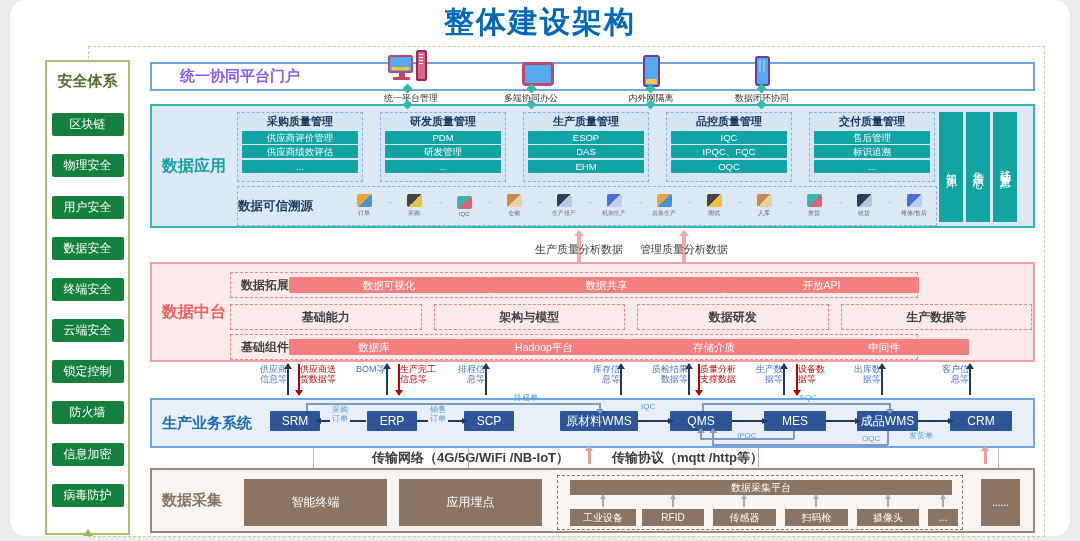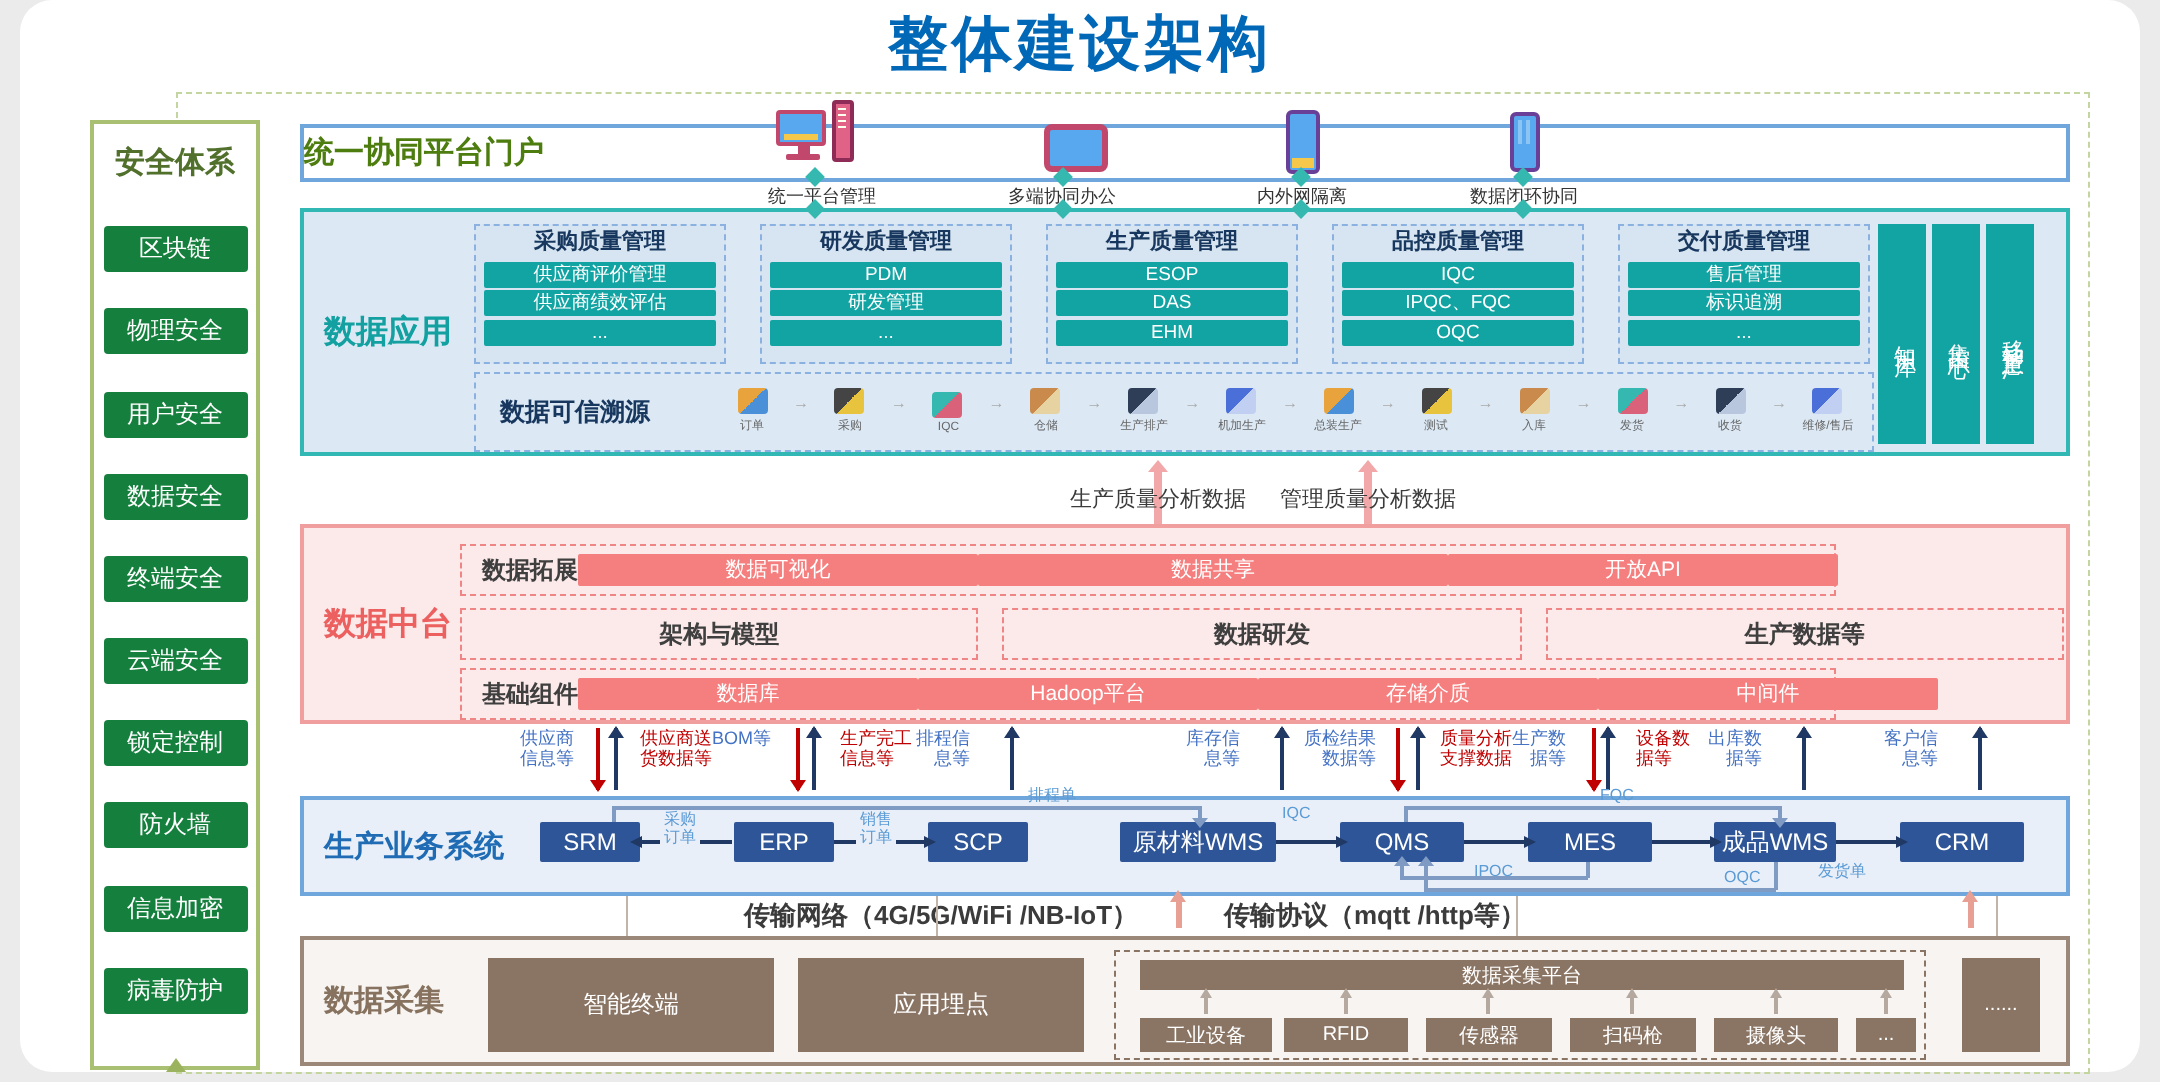--- a/index.html
+++ b/index.html
@@ -9,21 +9,21 @@
 .main-title{position:absolute;left:0;right:0;top:2px;text-align:center;font-size:30px;font-weight:bold;color:#0068b7;letter-spacing:2px}
 .frame{position:absolute;left:88px;top:46px;width:957px;height:491px;border:1px dashed #c4d6a0}
 .sb-bottom-arrow{position:absolute;left:83px;top:529px;width:0;height:0;border:5px solid transparent;border-top:0;border-bottom:7px solid #9bb35f;z-index:3}
 
 .sidebar{position:absolute;left:45px;top:60px;width:85px;height:475px;background:#fff;border:2px solid #a9bf72;display:flex;flex-direction:column;align-items:center;z-index:2}
 .sb-title{margin-top:10px;font-size:15px;font-weight:bold;color:#50702c}
 .sb-items{flex:1;width:100%;display:flex;flex-direction:column;justify-content:space-evenly;align-items:center;padding:4px 0 8px}
 .sb-item{width:72px;height:23px;line-height:23px;text-align:center;background:#15803d;color:#fff;font-size:12px;border-radius:2px}
 
 .portal{position:absolute;left:150px;top:62px;width:885px;height:29px;border:2px solid #6fa7dc;background:#fff;display:flex;align-items:center;z-index:1}
-.portal-title{margin-left:0;font-size:15px;font-weight:bold;color:#4d7c0f}
+.portal-title{margin-left:28px;font-size:15px;font-weight:bold;color:#8b5cf6}
 .dev{position:absolute;z-index:3}
 .dev-label{position:absolute;width:90px;text-align:center;font-size:9px;color:#333;z-index:3}
 .diamond{position:absolute;width:7px;height:7px;background:#35b8b0;transform:rotate(45deg);z-index:4}
 .icon-desktop{position:relative;width:40px;height:38px}
 .icon-desktop .mon{position:absolute;left:0;top:5px;width:25px;height:18px;background:#58a8ef;border:2px solid #c2476d;border-radius:2px}
 .icon-desktop .mon::after{content:'';position:absolute;left:2px;bottom:1px;right:2px;height:3px;background:#f5c84c}
 .icon-desktop .stand{position:absolute;left:11px;top:23px;width:6px;height:4px;background:#c2476d}
 .icon-desktop .base{position:absolute;left:5px;top:27px;width:17px;height:3px;background:#c2476d;border-radius:1px}
 .icon-desktop .tower{position:absolute;left:28px;top:0;width:11px;height:31px;background:#e06287;border:2px solid #8e2b56;border-radius:2px}
 .icon-desktop .tower::before{content:'';position:absolute;left:1px;top:2px;width:4px;height:10px;background:repeating-linear-gradient(#ffe 0 1px,transparent 1px 3px)}
@@ -34,21 +34,21 @@
 .icon-phone::before{content:'';position:absolute;left:2px;top:2px;width:8px;height:12px;background:repeating-linear-gradient(90deg,#8cc4f4 0 2px,#58a8ef 2px 4px)}
 
 .app-layer{position:absolute;left:150px;top:104px;width:885px;height:124px;background:#dce9f5;border:2px solid #31b8b4}
 .layer-label{position:absolute;left:10px;top:0;bottom:0;display:flex;align-items:center;font-weight:bold}
 .app-layer .layer-label{color:#12a0a0;font-size:16px}
 .module{position:absolute;top:6px;width:126px;height:70px;border:1px dashed #8ab1e0;background:#d7e5f2;padding:1px 4px}
 .m-title{text-align:center;font-size:11px;font-weight:bold;color:#17375e;height:15px;line-height:15px;white-space:nowrap}
 .m-item{width:100%;height:13px;line-height:13px;margin-top:1.5px;background:#12a3a3;color:#fff;text-align:center;font-size:9.5px;border-radius:1px}
 .pillar{position:absolute;top:6px;width:24px;height:110px;background:#12a3a3;color:#fff;writing-mode:vertical-rl;display:flex;align-items:center;justify-content:center;font-size:11px;letter-spacing:2px}
 .trace{position:absolute;left:85px;top:80px;width:700px;height:40px;border:1px dashed #8ab1e0;display:flex;align-items:center}
-.trace-label{margin-left:12px;font-size:12.5px;font-weight:bold;color:#17375e;width:110px}
+.trace-label{font-size:12.5px;font-weight:bold;color:#17375e;width:110px}
 .trace-steps{flex:1;display:flex;align-items:center;justify-content:space-between;padding-right:6px}
 .t-step{display:flex;flex-direction:column;align-items:center;width:32px}
 .t-icon{width:15px;height:13px;border-radius:2px}
 .t-label{display:inline-block;font-size:7px;color:#666;margin-top:1px;white-space:nowrap;transform:scale(.85)}
 .t-sep{font-size:8px;color:#aaa;margin-bottom:10px}
 .p0{background:linear-gradient(135deg,#e8a33d 50%,#4a90d9 50%)}.p1{background:linear-gradient(135deg,#444 50%,#e8c33d 50%)}
 .p2{background:linear-gradient(135deg,#35b8b0 50%,#d9627a 50%)}.p3{background:linear-gradient(135deg,#c98a4b 50%,#e7d3a1 50%)}
 .p4{background:linear-gradient(135deg,#2f3e57 50%,#b8c7dd 50%)}.p5{background:linear-gradient(135deg,#4a6fd9 50%,#c0cff2 50%)}
 
 .pa{position:absolute;top:236px;width:96px;height:26px;display:flex;align-items:center;justify-content:center}
@@ -62,21 +62,21 @@
 .mid-layer .layer-label{color:#ec6060;font-size:16px}
 .mp-row{position:absolute;left:78px;width:688px;border:1.5px dashed #ef8585;display:flex;align-items:center}
 .row1{top:8px;height:26px}.row3{top:70px;height:26px}
 .mp-row .r-label{font-size:12px;font-weight:bold;color:#3f3f3f;margin-left:10px;white-space:nowrap}
 .mp-btns{flex:1;display:flex;align-items:center;justify-content:space-around}
 .mp-btn{height:16px;line-height:16px;background:#f57e7e;color:#fff;font-size:10.5px;text-align:center;border-radius:1px}
 .b-w1{width:200px}.b-w2{width:235px}.b-w3{width:195px}.b-w4{width:170px}
 .row2{position:absolute;left:78px;top:40px;width:802px;height:26px;display:flex;gap:12px}
 .mp-cap{flex:1;border:1.5px dashed #ef8585;display:flex;align-items:center;justify-content:center;font-size:12px;font-weight:bold;color:#3f3f3f}
 
-.flow{position:absolute;top:364px;display:flex;align-items:flex-start;gap:20px}
+.flow{position:absolute;top:364px;display:flex;align-items:flex-start;gap:0}
 .ft{font-size:9px;line-height:10px}
 .ft.blue{color:#4472c4;text-align:right}.ft.red{color:#c00000;text-align:left}
 .w3{width:29px}.w4{width:38px}
 .flow-arrow{width:2px;height:31px;position:relative}
 .flow-arrow.up{background:#1f3864}
 .flow-arrow.up::before{content:'';position:absolute;top:-1px;left:-3px;border:4px solid transparent;border-top:0;border-bottom:6px solid #1f3864}
 .flow-arrow.down{background:#c00000}
 .flow-arrow.down::after{content:'';position:absolute;bottom:-1px;left:-3px;border:4px solid transparent;border-bottom:0;border-top:6px solid #c00000}
 
 .biz-layer{position:absolute;left:150px;top:398px;width:885px;height:50px;background:#e9eff8;border:2px solid #6fa7dc}
@@ -280,20 +280,21 @@
     <div class="layer-label">数据中台</div>
     <div class="mp-row row1">
       <span class="r-label">数据拓展</span>
       <div class="mp-btns">
         <div class="mp-btn b-w1">数据可视化</div>
         <div class="mp-btn b-w2">数据共享</div>
         <div class="mp-btn b-w3">开放API</div>
       </div>
     </div>
     <div class="row2">
+      <div class="mp-cap">基础能力</div>
       <div class="mp-cap">架构与模型</div>
       <div class="mp-cap">数据研发</div>
       <div class="mp-cap">生产数据等</div>
     </div>
     <div class="mp-row row3">
       <span class="r-label">基础组件</span>
       <div class="mp-btns">
         <div class="mp-btn b-w4">数据库</div>
         <div class="mp-btn b-w4">Hadoop平台</div>
         <div class="mp-btn b-w4">存储介质</div>

